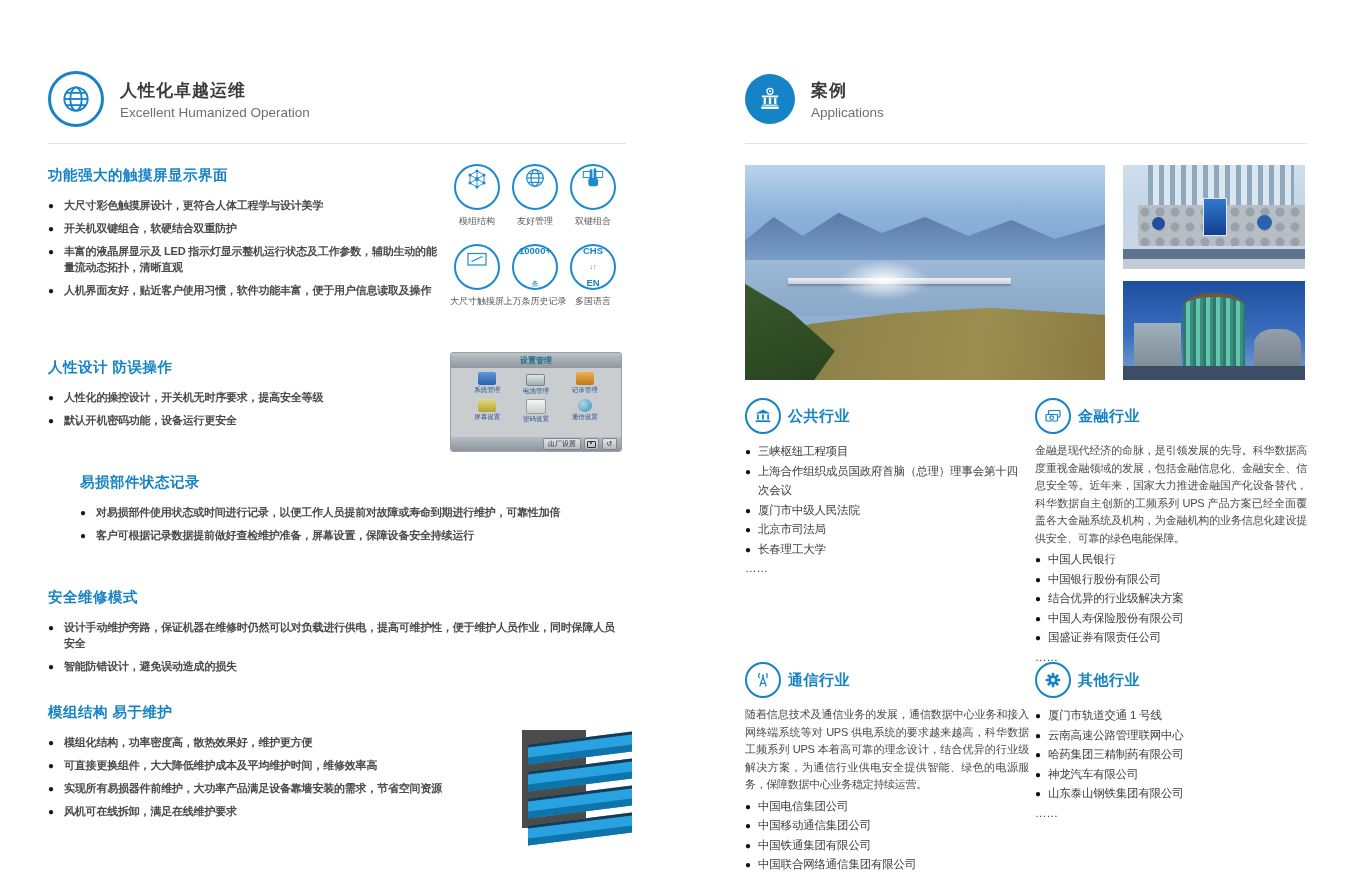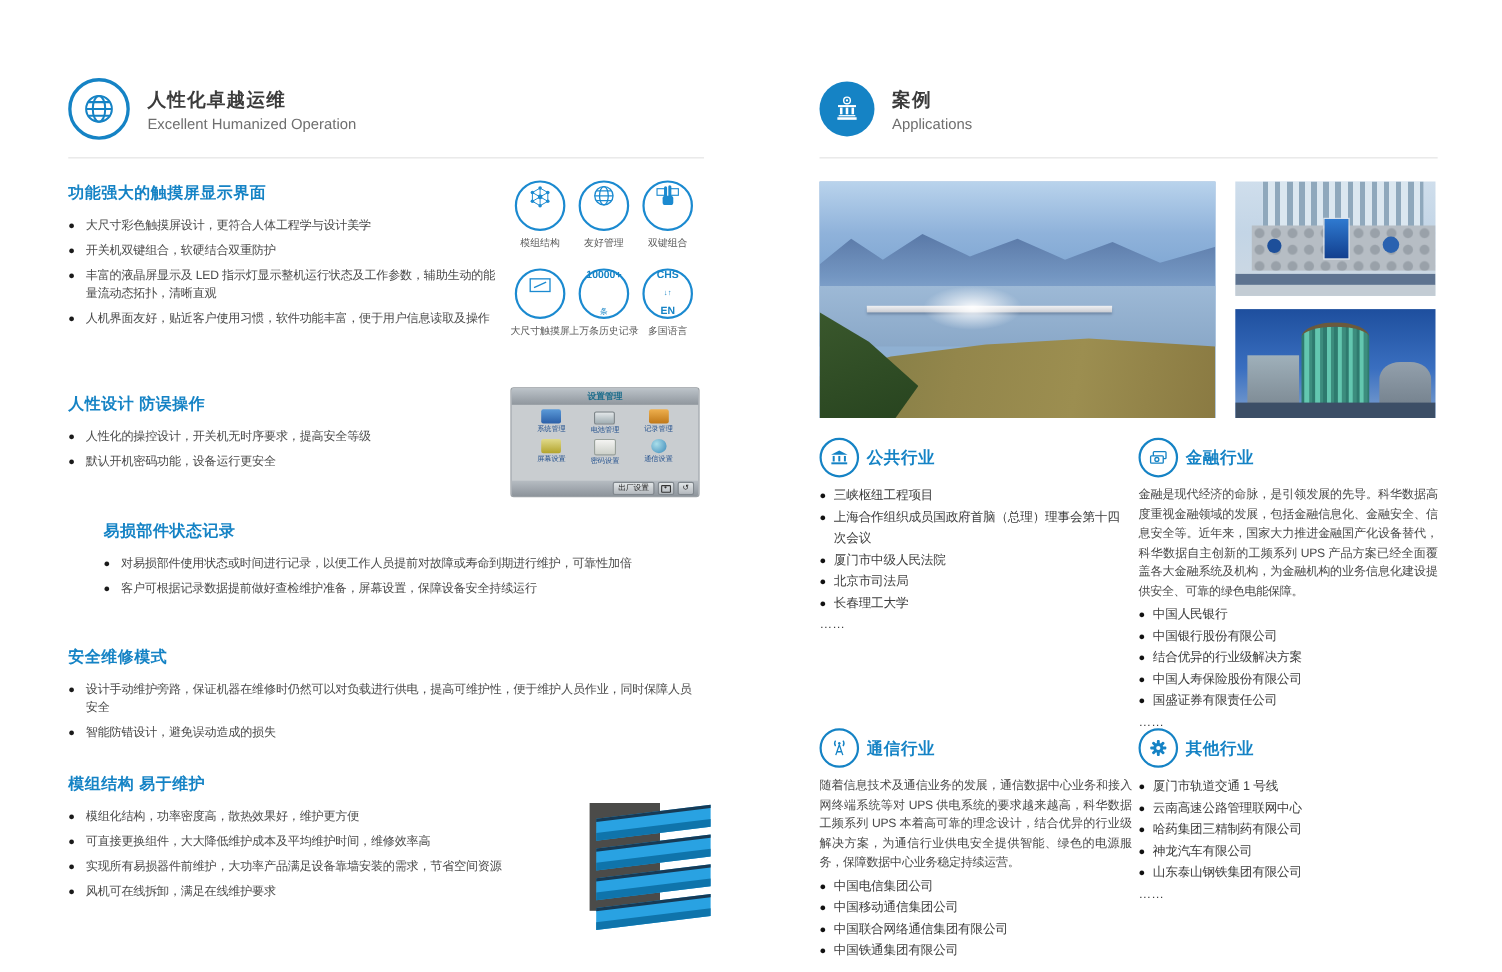--- a/index.html
+++ b/index.html
@@ -2,41 +2,41 @@
 <html><head>
 <meta charset="utf-8">
 <style>
   html,body{margin:0;padding:0;}
   body{
     width:1365px;height:884px;background:#ffffff;position:relative;
     font-family:"Liberation Sans","DejaVu Sans",sans-serif;color:#4a4a4a;
     -webkit-font-smoothing:antialiased;overflow:hidden;
   }
   .page{position:absolute;top:70px;}
-  .page-left{left:62px;width:578px;height:790px;}
+  .page-left{left:48px;width:578px;height:790px;}
   .page-right{left:745px;width:562px;height:800px;}
 
   
   .hdr{display:flex;align-items:center;gap:16px;height:58px;}
   .hicon{width:50px;height:50px;border-radius:50%;display:flex;align-items:center;justify-content:center;flex:0 0 auto;}
   .hicon.ring{border:3px solid #1583c5;background:#fff;}
   .hicon.solid{background:#1583c5;}
   .hdr-title{font-size:17px;font-weight:bold;color:#3b3b3b;letter-spacing:1px;}
   .hdr-sub{font-size:13.5px;color:#6e6e6e;margin-top:3px;}
   .divider{position:absolute;left:0;right:0;top:73px;height:1px;background:#e2e2e2;}
 
   
   .section{position:absolute;left:0;}
   .s1{top:96px;width:395px;}
   .s2{top:288px;width:395px;}
   .s3{top:403px;width:575px;margin-left:32px;}
   .s4{top:518px;width:575px;}
   .s5{top:633px;width:455px;}
   .sec-h{font-size:14.5px;font-weight:bold;color:#1583c5;margin:0 0 12px 0;letter-spacing:0.5px;}
-  ul.bullets{list-style:none;margin:0;padding:0;}
+  ul.bullets{list-style:none;margin:0;padding:0;font-weight:bold;}
   ul.bullets li{position:relative;padding-left:16px;font-size:11px;letter-spacing:-0.2px;line-height:16px;margin-bottom:7px;color:#4a4a4a;}
   ul.bullets li::before{content:"●";position:absolute;left:0;top:1px;font-size:10px;color:#1a1a1a;}
 
   
   .badges{position:absolute;left:400px;top:94px;display:grid;grid-template-columns:repeat(3,58px);row-gap:16px;}
   .badge{display:flex;flex-direction:column;align-items:center;}
   .badge-c{width:42px;height:42px;border:2px solid #1b8ad0;border-radius:50%;background:#fff;
     display:flex;flex-direction:column;align-items:center;justify-content:space-between;color:#1583c5;}
   .badge-label{font-size:9px;color:#5a5a5a;margin-top:5px;white-space:nowrap;}
   .b-top{font-size:9.5px;font-weight:bold;line-height:10px;color:#1583c5;}
@@ -437,22 +437,22 @@
             <path d="M13.4 8.2 A4.3 4.3 0 0 0 13.4 3.2"></path>
           </svg>
         </span>
         <span class="ind-title">通信行业</span>
       </div>
       <p class="ind-para">随着信息技术及通信业务的发展，通信数据中心业务和接入网终端系统等对 UPS 供电系统的要求越来越高，科华数据工频系列 UPS 本着高可靠的理念设计，结合优异的行业级解决方案，为通信行业供电安全提供智能、绿色的电源服务，保障数据中心业务稳定持续运营。</p>
       <ul class="ind-list">
 
       <li>中国电信集团公司</li>
           <li>中国移动通信集团公司</li>
+          <li>中国铁通集团有限公司</li>
           <li>中国联合网络通信集团有限公司</li>
-          <li>中国铁通集团有限公司</li>
         </ul>
       <div class="ind-more">……</div>
     </div>
 
     <div class="ind ind-d">
       <div class="ind-head">
         <span class="ind-ic">
           <svg width="20" height="20" viewBox="0 0 26 26">
             <g fill="#1583c5">
               <rect x="11.3" y="3.5" width="3.4" height="19" rx="1.2"></rect>

